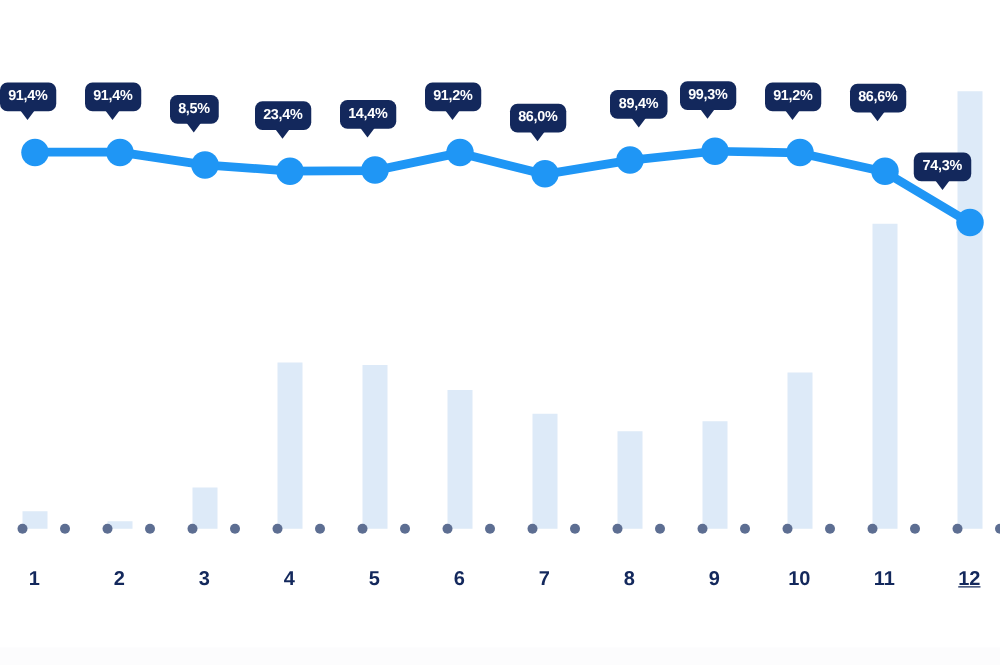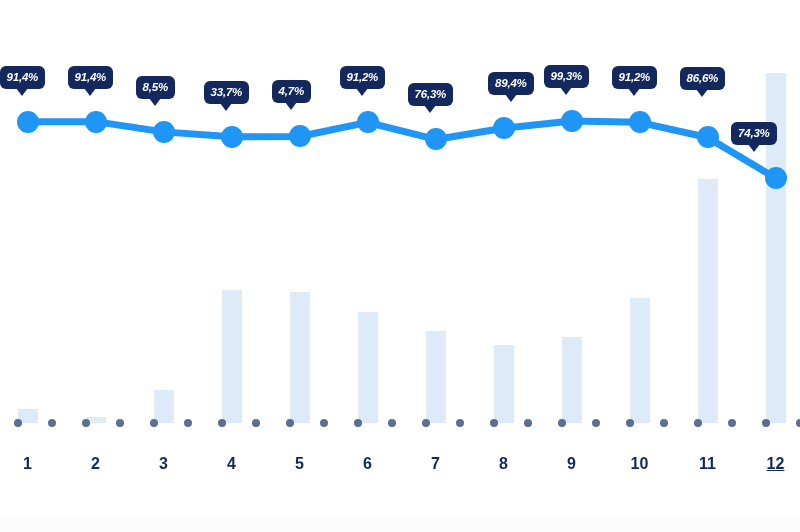--- a/index.html
+++ b/index.html
@@ -33,21 +33,20 @@
     line-height: 24px;
     letter-spacing: -0.1px;
     white-space: pre-line;
   }
   .plot {
     position: absolute;
     left: 0;
     top: 0;
     width: 668px;
     height: 440px;
-    font-style: italic;
   }
   .bar {
     position: absolute;
     background: #ddeaf8;
     width: 20px;
     border-radius: 0px;
   }
   .dot {
     position: absolute;
     width: 8px;
@@ -186,24 +185,24 @@
         <div class="marker" style="left: 492.5px; top: 117.249px;"></div>
         <div class="marker" style="left: 560.5px; top: 110px;"></div>
         <div class="marker" style="left: 628.5px; top: 111.318px;"></div>
         <div class="marker" style="left: 696.5px; top: 126.474px;"></div>
         <div class="marker" style="left: 764.5px; top: 167px;"></div>
       </div>
     <div id="tooltips-layer">
         <div class="tooltip" style="left: -0.5px; top: 65.659px;">91,4%</div>
         <div class="tooltip" style="left: 67.5px; top: 65.659px;">91,4%</div>
         <div class="tooltip" style="left: 135.5px; top: 75.8728px;">8,5%</div>
-        <div class="tooltip" style="left: 203.5px; top: 80.815px;">33,7%</div>
-        <div class="tooltip" style="left: 271.5px; top: 80.4855px;">4,7%</div>
+        <div class="tooltip" style="left: 203.5px; top: 80.815px;">23,4%</div>
+        <div class="tooltip" style="left: 271.5px; top: 80.4855px;">14,4%</div>
         <div class="tooltip" style="left: 339.5px; top: 66.3179px;">91,2%</div>
-        <div class="tooltip" style="left: 407.5px; top: 83.4509px;">76,3%</div>
+        <div class="tooltip" style="left: 407.5px; top: 83.4509px;">86,0%</div>
         <div class="tooltip" style="left: 468px; top: 72.2486px; margin-left: 20px;">89,4%</div>
         <div class="tooltip" style="left: 543.5px; top: 65px;">99,3%</div>
         <div class="tooltip" style="left: 611.5px; top: 66.3179px;">91,2%</div>
         <div class="tooltip" style="left: 679.5px; top: 67px;">86,6%</div>
         <div class="tooltip" style="left: 731px; top: 122px;">74,3%</div>
       </div>
   </div>
 
   <div id="xticks-layer">
       <div class="xtick" style="left: 7.5px;">1</div>

